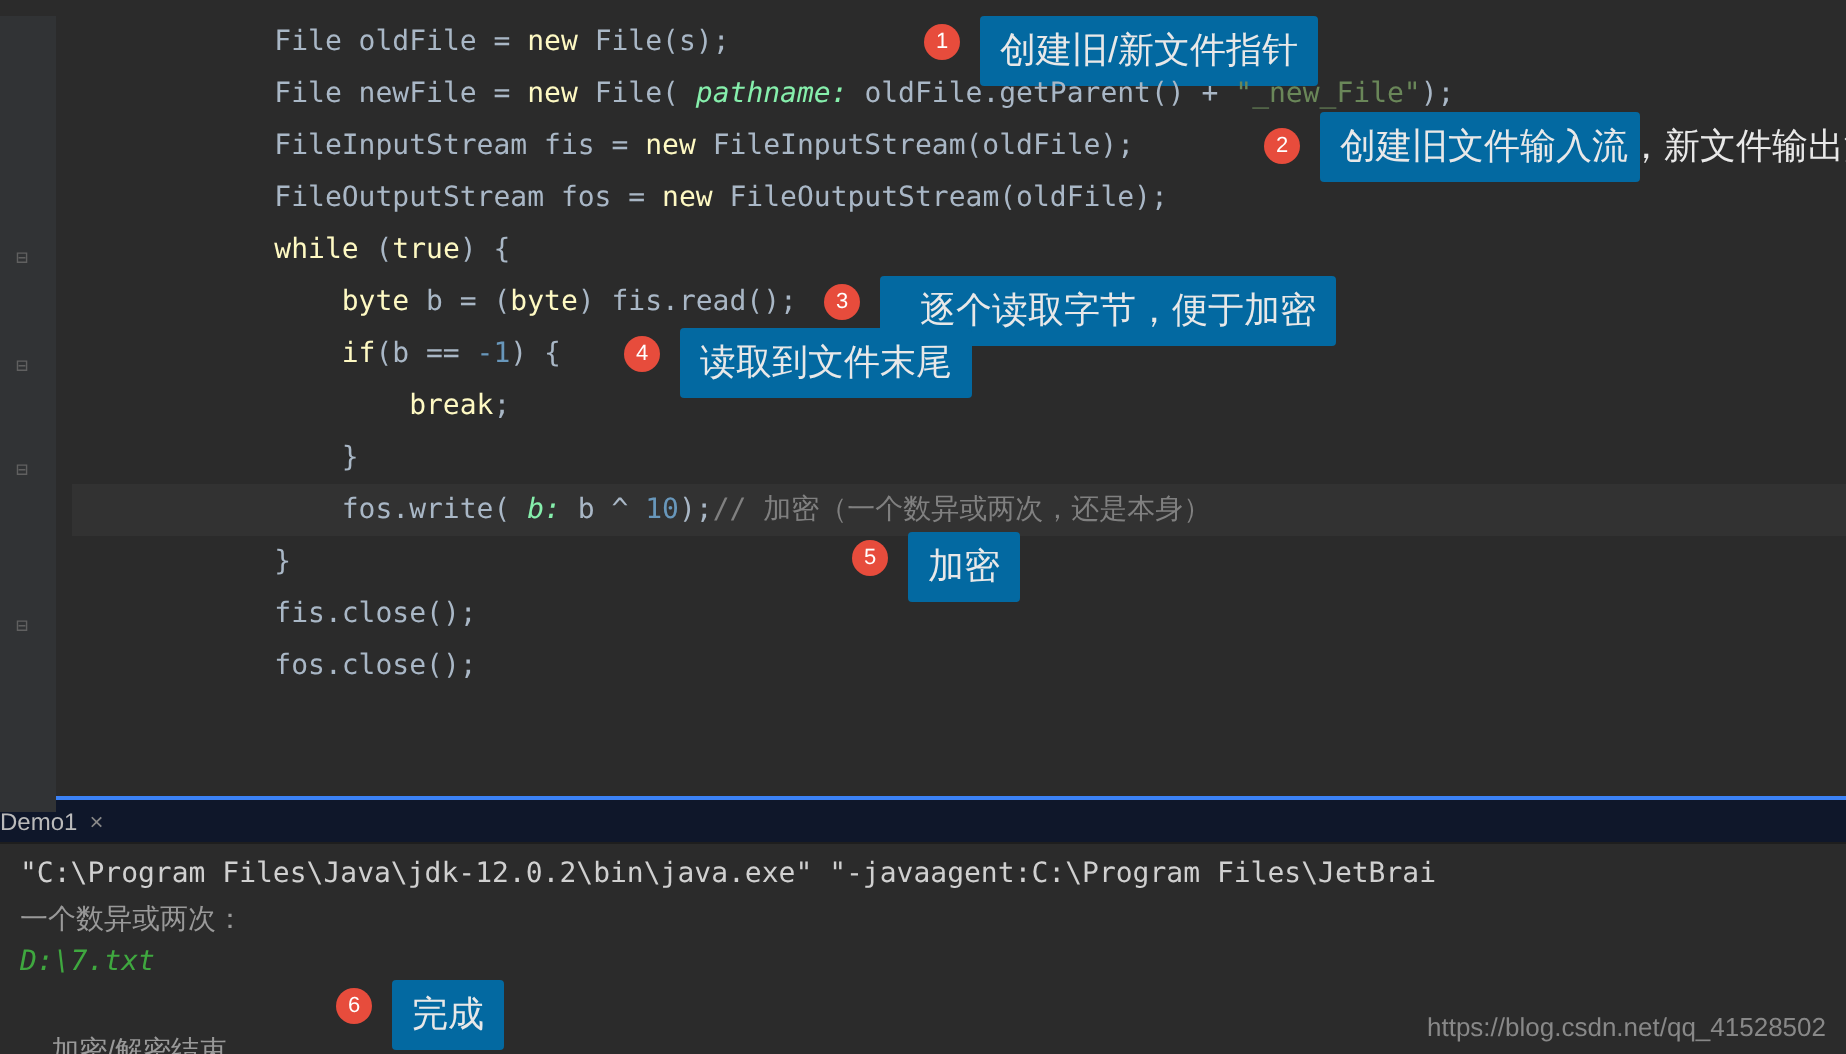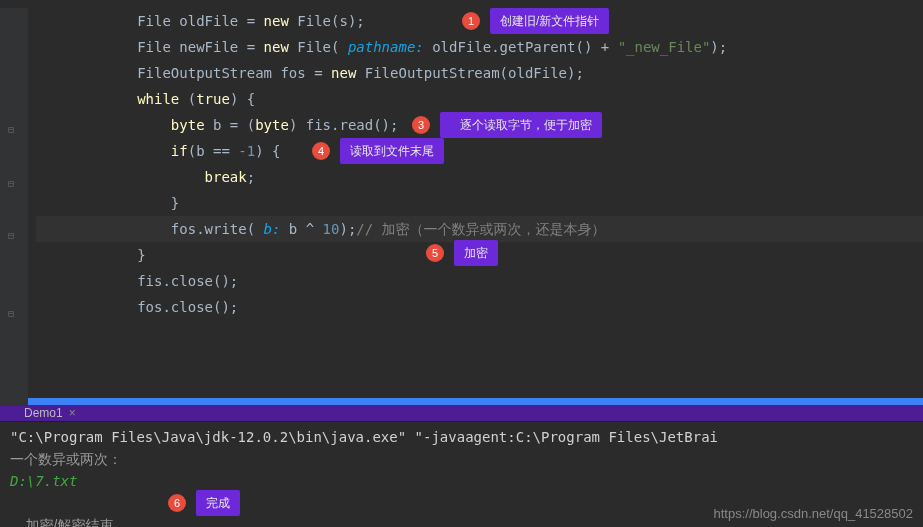--- a/index.html
+++ b/index.html
@@ -45,57 +45,57 @@
       height: 26px;
       line-height: 26px;
       white-space: pre;
       position: relative;
     }
     .line.highlight {
       background: #323232;
     }
     .kw { color: #fef9c3; }
     .str { color: #6a8759; }
-    .param { color: #0ea5e9; font-style: italic; }
+    .param { color: #86efac; font-style: italic; }
     .comment { color: #808080; }
     .num { color: #6897bb; }
     
     .badge {
       display: inline-flex;
       align-items: center;
       justify-content: center;
       width: 18px;
       height: 18px;
       background: #e74c3c;
       border-radius: 50%;
       color: #fff;
       font-size: 11px;
       font-family: Arial, sans-serif;
       position: absolute;
       font-style: normal;
     }
     .tooltip {
       display: inline-block;
-      background: #6d28d9;
+      background: #0369a1;
       color: #e8e8e8;
       padding: 4px 10px;
-      font-size: 12px;
+      font-size: 18px;
       font-family: "Microsoft YaHei", Arial, sans-serif;
       position: absolute;
       border-radius: 2px;
       line-height: 1.5;
     }
     
     .tab-bar {
-      background: #4c1d95;
+      background: #0f172a;
       height: 24px;
       display: flex;
       align-items: center;
-      padding-left: 24px;
-      border-top: 7px solid #3b82f6;
+      padding-left: 0;
+      border-top: 2px solid #3b82f6;
       border-bottom: 1px solid #1e1e1e;
     }
     .tab {
       color: #bbb;
       font-size: 12px;
       font-family: Arial, sans-serif;
       display: flex;
       align-items: center;
       gap: 6px;
     }
@@ -138,20 +138,24 @@
     <span class="fold-icon" style="top:170px;">⊟</span>
     <span class="fold-icon" style="top:222px;">⊟</span>
     <span class="fold-icon" style="top:300px;">⊟</span>
   </div>
   <div class="code-area">
     <div class="line">            <span>File oldFile = </span><span class="kw">new</span><span> File(s);</span>
       <span class="badge" style="left:426px;top:4px;">1</span>
       <span class="tooltip" style="left:454px;top:0;">创建旧/新文件指针</span>
     </div>
     <div class="line">            <span>File newFile = </span><span class="kw">new</span><span> File( </span><span class="param">pathname:</span><span> oldFile.getParent() + </span><span class="str">"_new_File"</span><span>);</span></div>
+    <div class="line">            <span>FileInputStream fis = </span><span class="kw">new</span><span> FileInputStream(oldFile);</span>
+      <span class="badge" style="left:596px;top:4px;">2</span>
+      <span class="tooltip" style="left:624px;top:-4px;width:160px;">创建旧文件输入流，新文件输出流</span>
+    </div>
     <div class="line">            <span>FileOutputStream fos = </span><span class="kw">new</span><span> FileOutputStream(oldFile);</span></div>
     <div class="line">            <span class="kw">while</span><span> (</span><span class="kw">true</span><span>) {</span></div>
     <div class="line">                <span class="kw">byte</span><span> b = (</span><span class="kw">byte</span><span>) fis.read();</span>
       <span class="badge" style="left:376px;top:4px;">3</span>
       <span class="tooltip" style="left:404px;top:0;padding-left:20px;">逐个读取字节，便于加密</span>
     </div>
     <div class="line">                <span class="kw">if</span><span>(b == </span><span class="num">-1</span><span>) {</span>
       <span class="badge" style="left:276px;top:4px;">4</span>
       <span class="tooltip" style="left:304px;top:0;">读取到文件末尾</span>
     </div>

